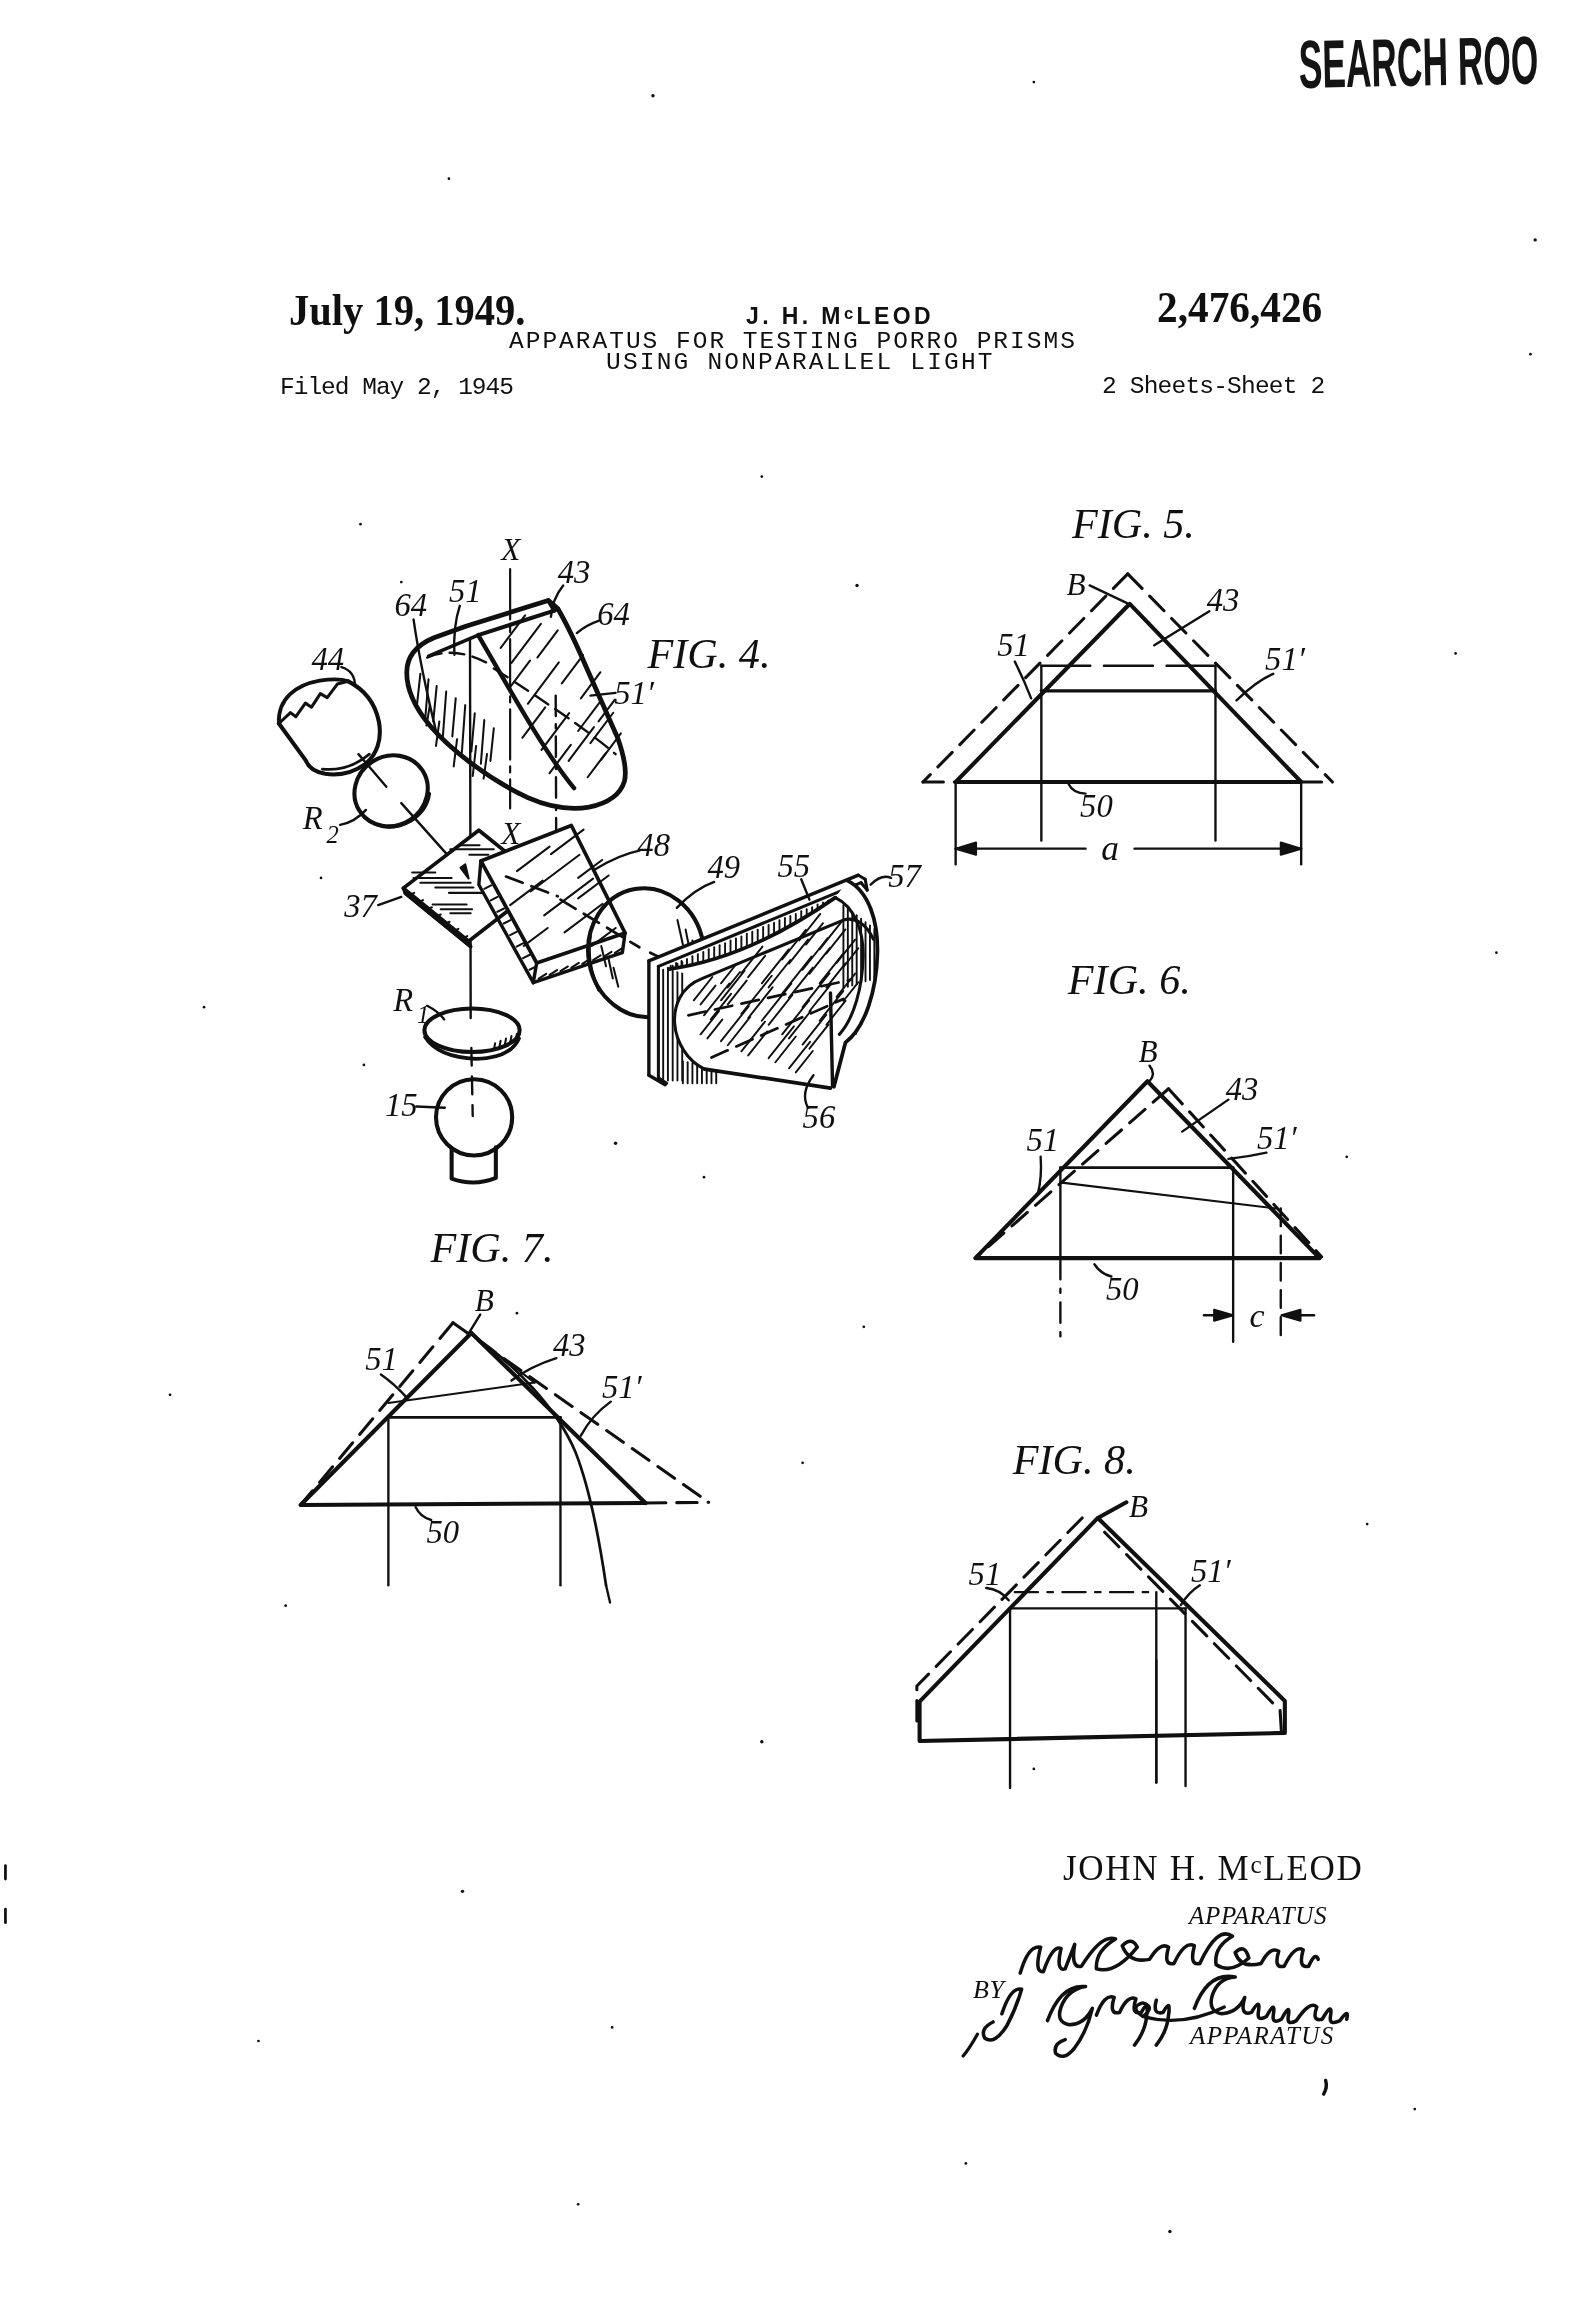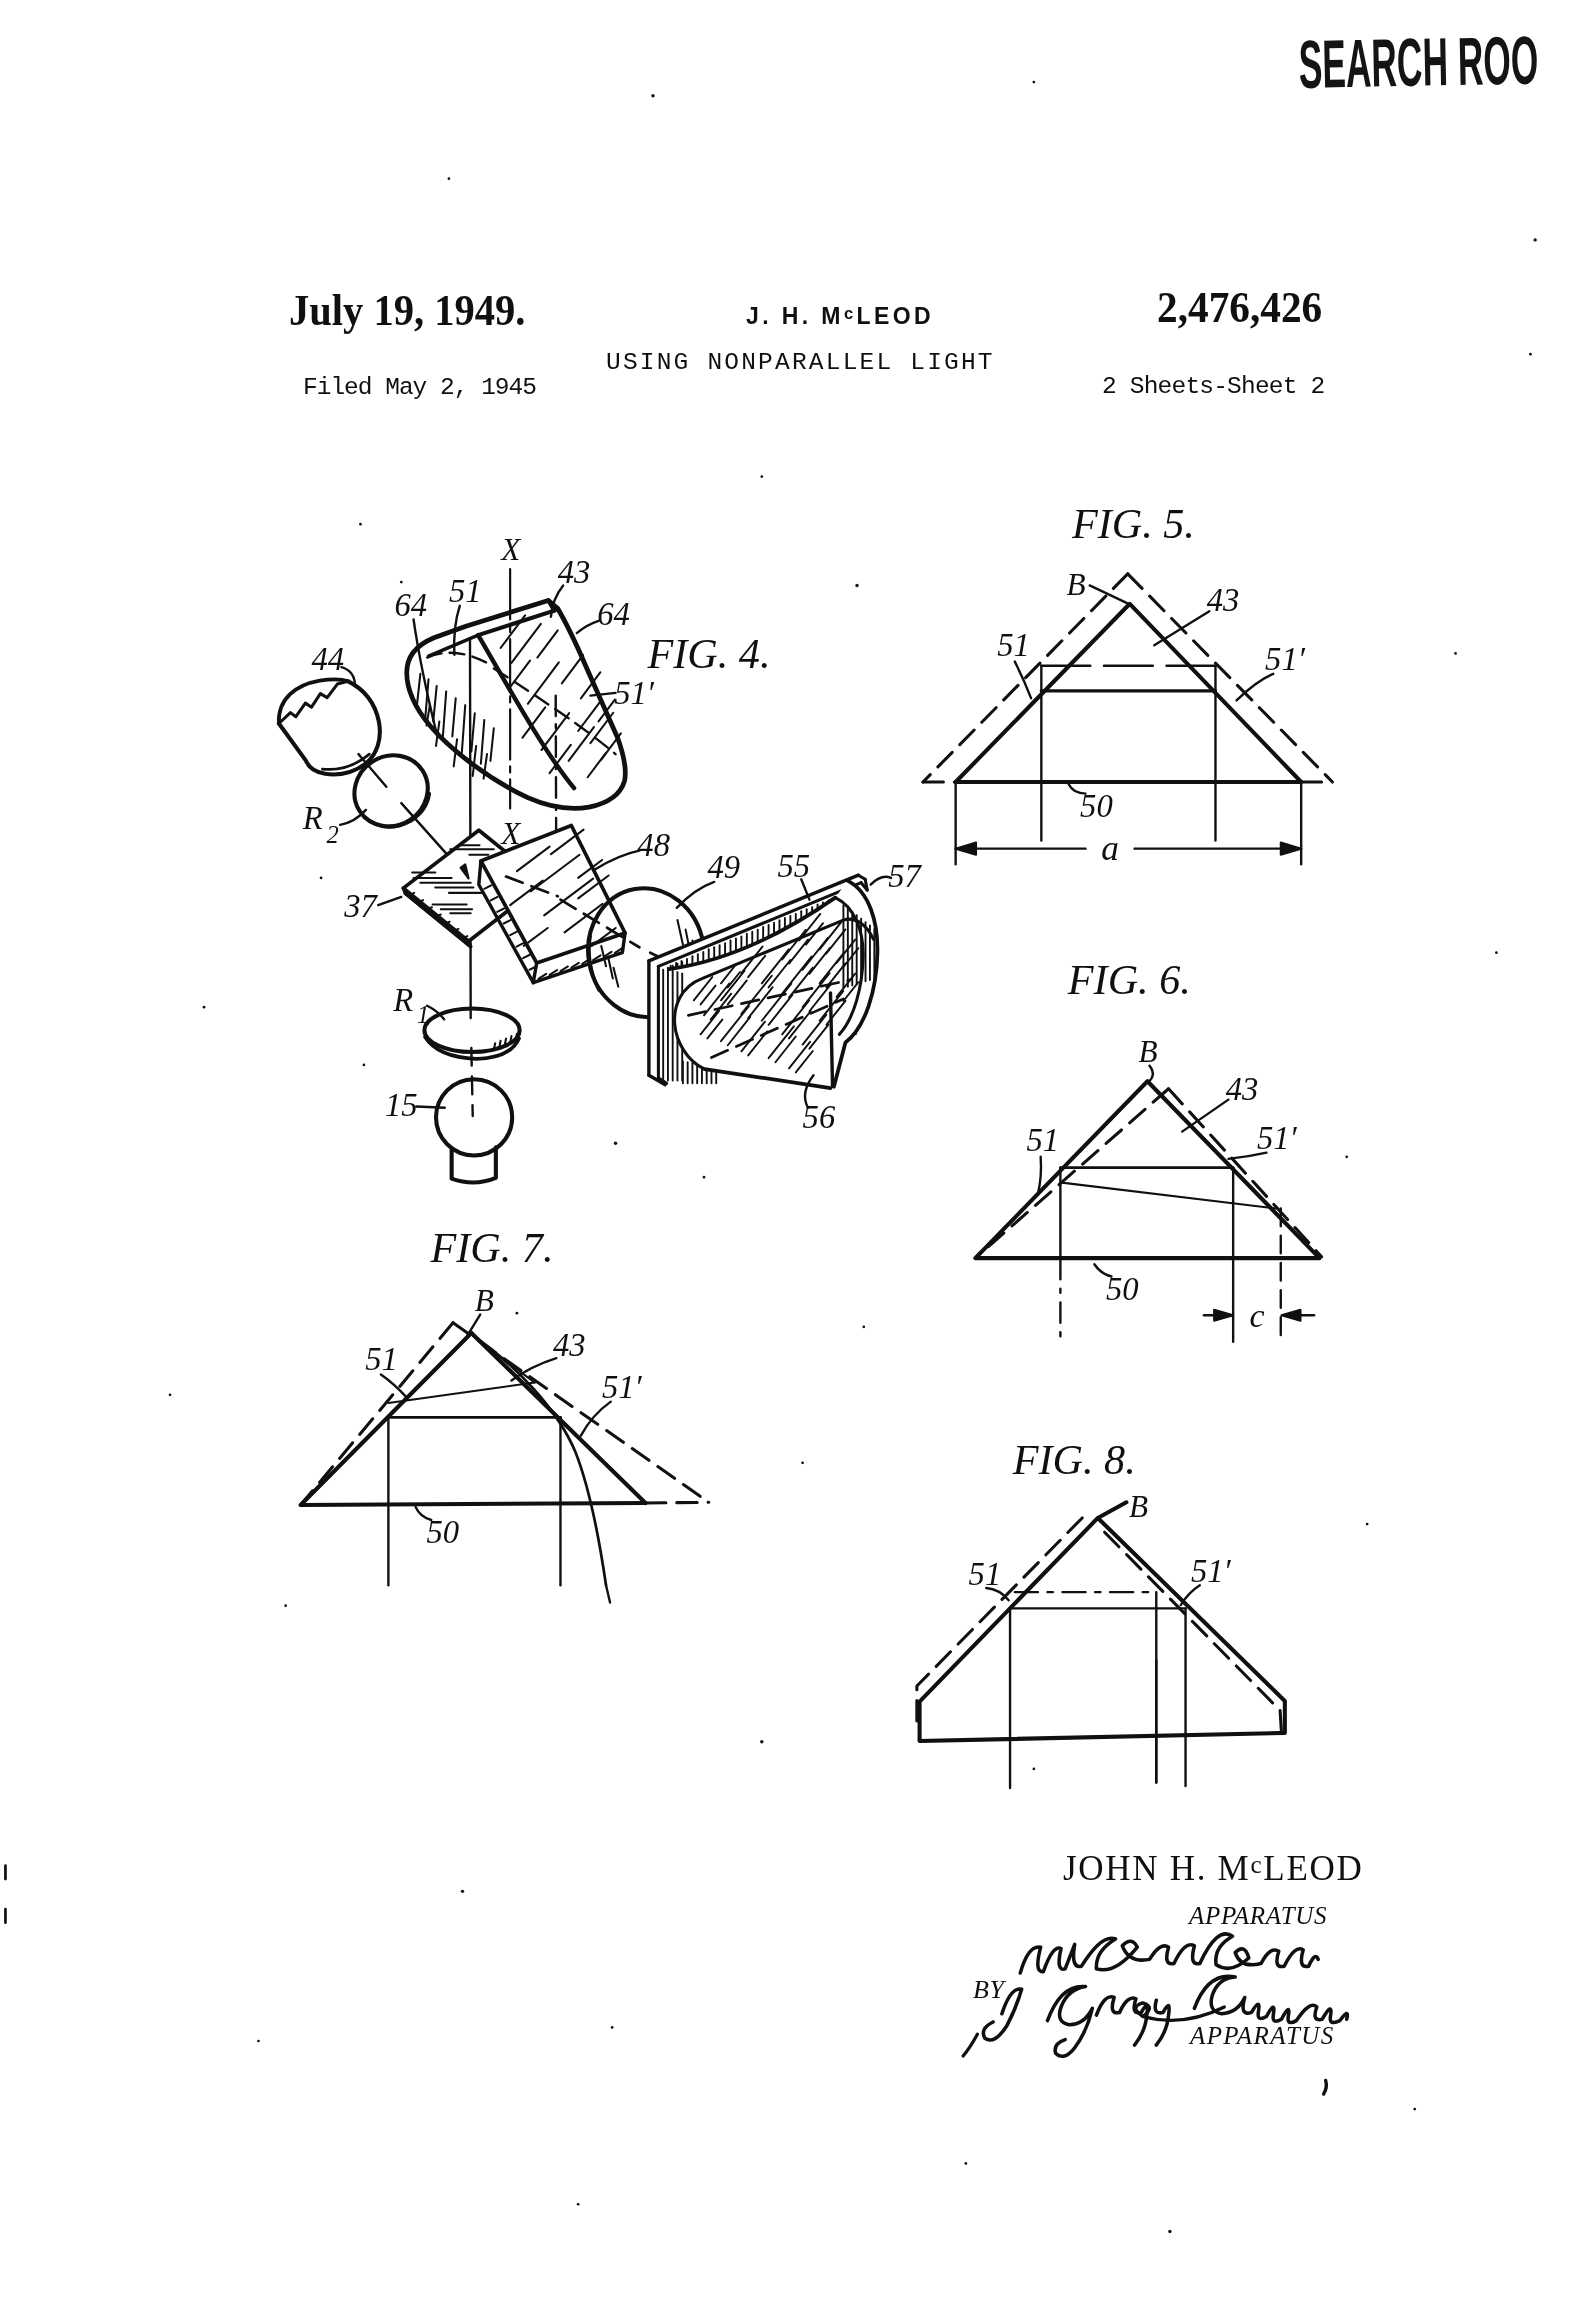--- a/index.html
+++ b/index.html
@@ -10,22 +10,23 @@
 svg{position:absolute;left:0;top:0;}
 svg text{font-family:"Liberation Serif",serif;font-style:italic;fill:#101010;}
 </style></head><body>
 <div id="page">
 <div class="abs" style="left:1298px;top:29px;width:239px;height:66px;overflow:hidden;">
 <div class="sans" id="stamp" style="transform-origin:0 0;transform:rotate(-1.1deg) scaleX(0.52);font-weight:bold;font-size:68px;line-height:71px;letter-spacing:0px;color:#141414;">SEARCH ROOM</div>
 </div>
 <div class="abs " style="left:289px;top:284px;font-size:45px;font-weight:bold;color:#101010;transform-origin:0 0;transform:scaleX(0.90);">July 19, 1949.</div>
 <div class="abs " style="left:1157px;top:281px;font-size:45px;font-weight:bold;color:#101010;transform-origin:0 0;transform:scaleX(0.918);">2,476,426</div>
 <div class="abs sans" style="left:746px;top:303px;font-size:23px;font-weight:bold;letter-spacing:3.4px;color:#101010;">J. H. M<span style="font-size:0.72em;vertical-align:0.28em;">c</span>LEOD</div>
+<div class="abs mono" style="left:509px;top:328px;font-size:24.5px;letter-spacing:2px;color:#101010;">APPARATUS FOR TESTING PORRO PRISMS</div>
 <div class="abs mono" style="left:606px;top:349px;font-size:24.5px;letter-spacing:2.2px;color:#101010;">USING NONPARALLEL LIGHT</div>
-<div class="abs mono" style="left:303px;top:374px;font-size:24.5px;letter-spacing:-1px;color:#101010;">Filed May 2, 1945</div>
+<div class="abs mono" style="left:280px;top:374px;font-size:24.5px;letter-spacing:-1px;color:#101010;">Filed May 2, 1945</div>
 <div class="abs mono" style="left:1080px;top:373px;font-size:24.5px;letter-spacing:-0.8px;color:#101010;margin-left:22px;">2 Sheets-Sheet 2</div>
 <div class="abs " style="left:1063px;top:1849px;font-size:35px;letter-spacing:1.7px;color:#101010;">JOHN H. M<span style="font-size:0.72em;vertical-align:0.28em;">c</span>LEOD</div>
 <div class="abs " style="left:1189px;top:1902px;font-size:25px;font-style:italic;letter-spacing:0.7px;color:#101010;">APPARATUS</div>
 <div class="abs " style="left:973px;top:1975px;font-size:26px;font-style:italic;letter-spacing:0.7px;color:#101010;">BY</div>
 <div class="abs " style="left:1190px;top:2022px;font-size:25px;font-style:italic;letter-spacing:1.4px;color:#101010;">APPARATUS</div>
 <svg width="1578" height="2319" viewBox="0 0 2320 3408">
 <g stroke="#101010" fill="none" stroke-linecap="round" stroke-linejoin="round">
 <text x="1576" y="790" font-size="62" stroke="none" text-anchor="start">FIG. 5.</text>
 <path d="M1658,843 L1357,1149" stroke-width="4.5" stroke-dasharray="30 16" fill="none"></path>
 <path d="M1658,843 L1959,1149" stroke-width="4.5" stroke-dasharray="30 16" fill="none"></path>

